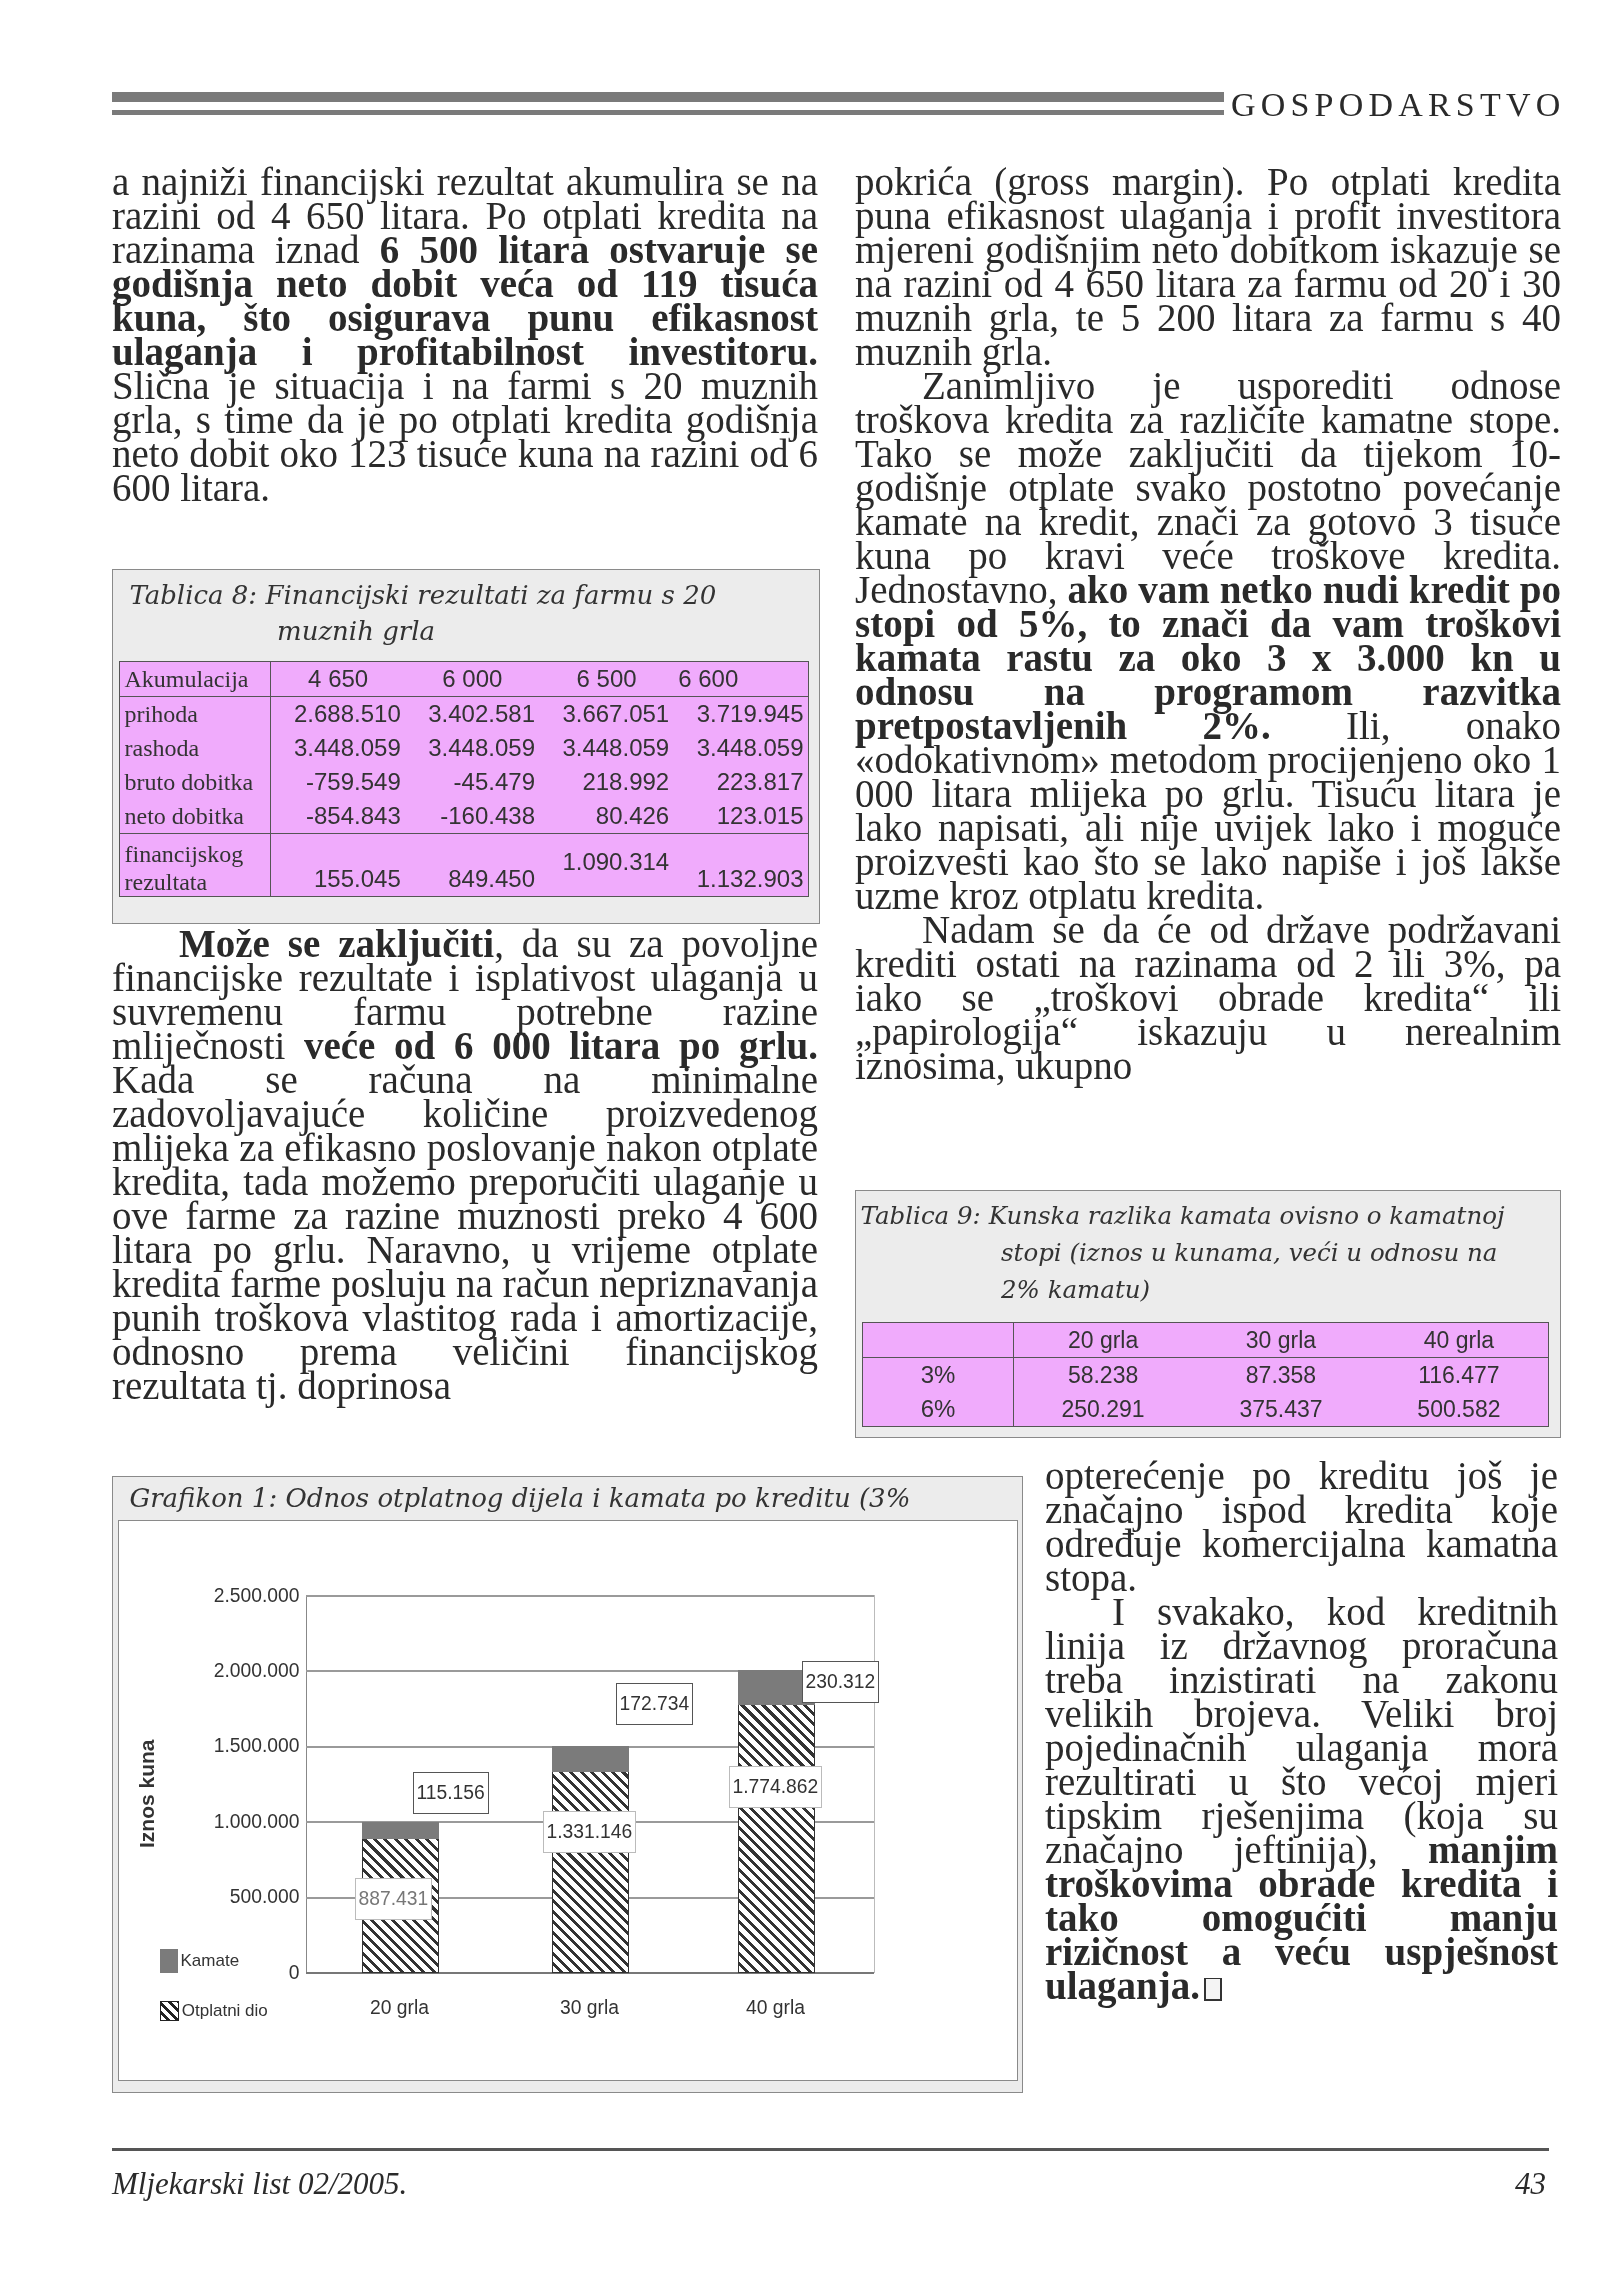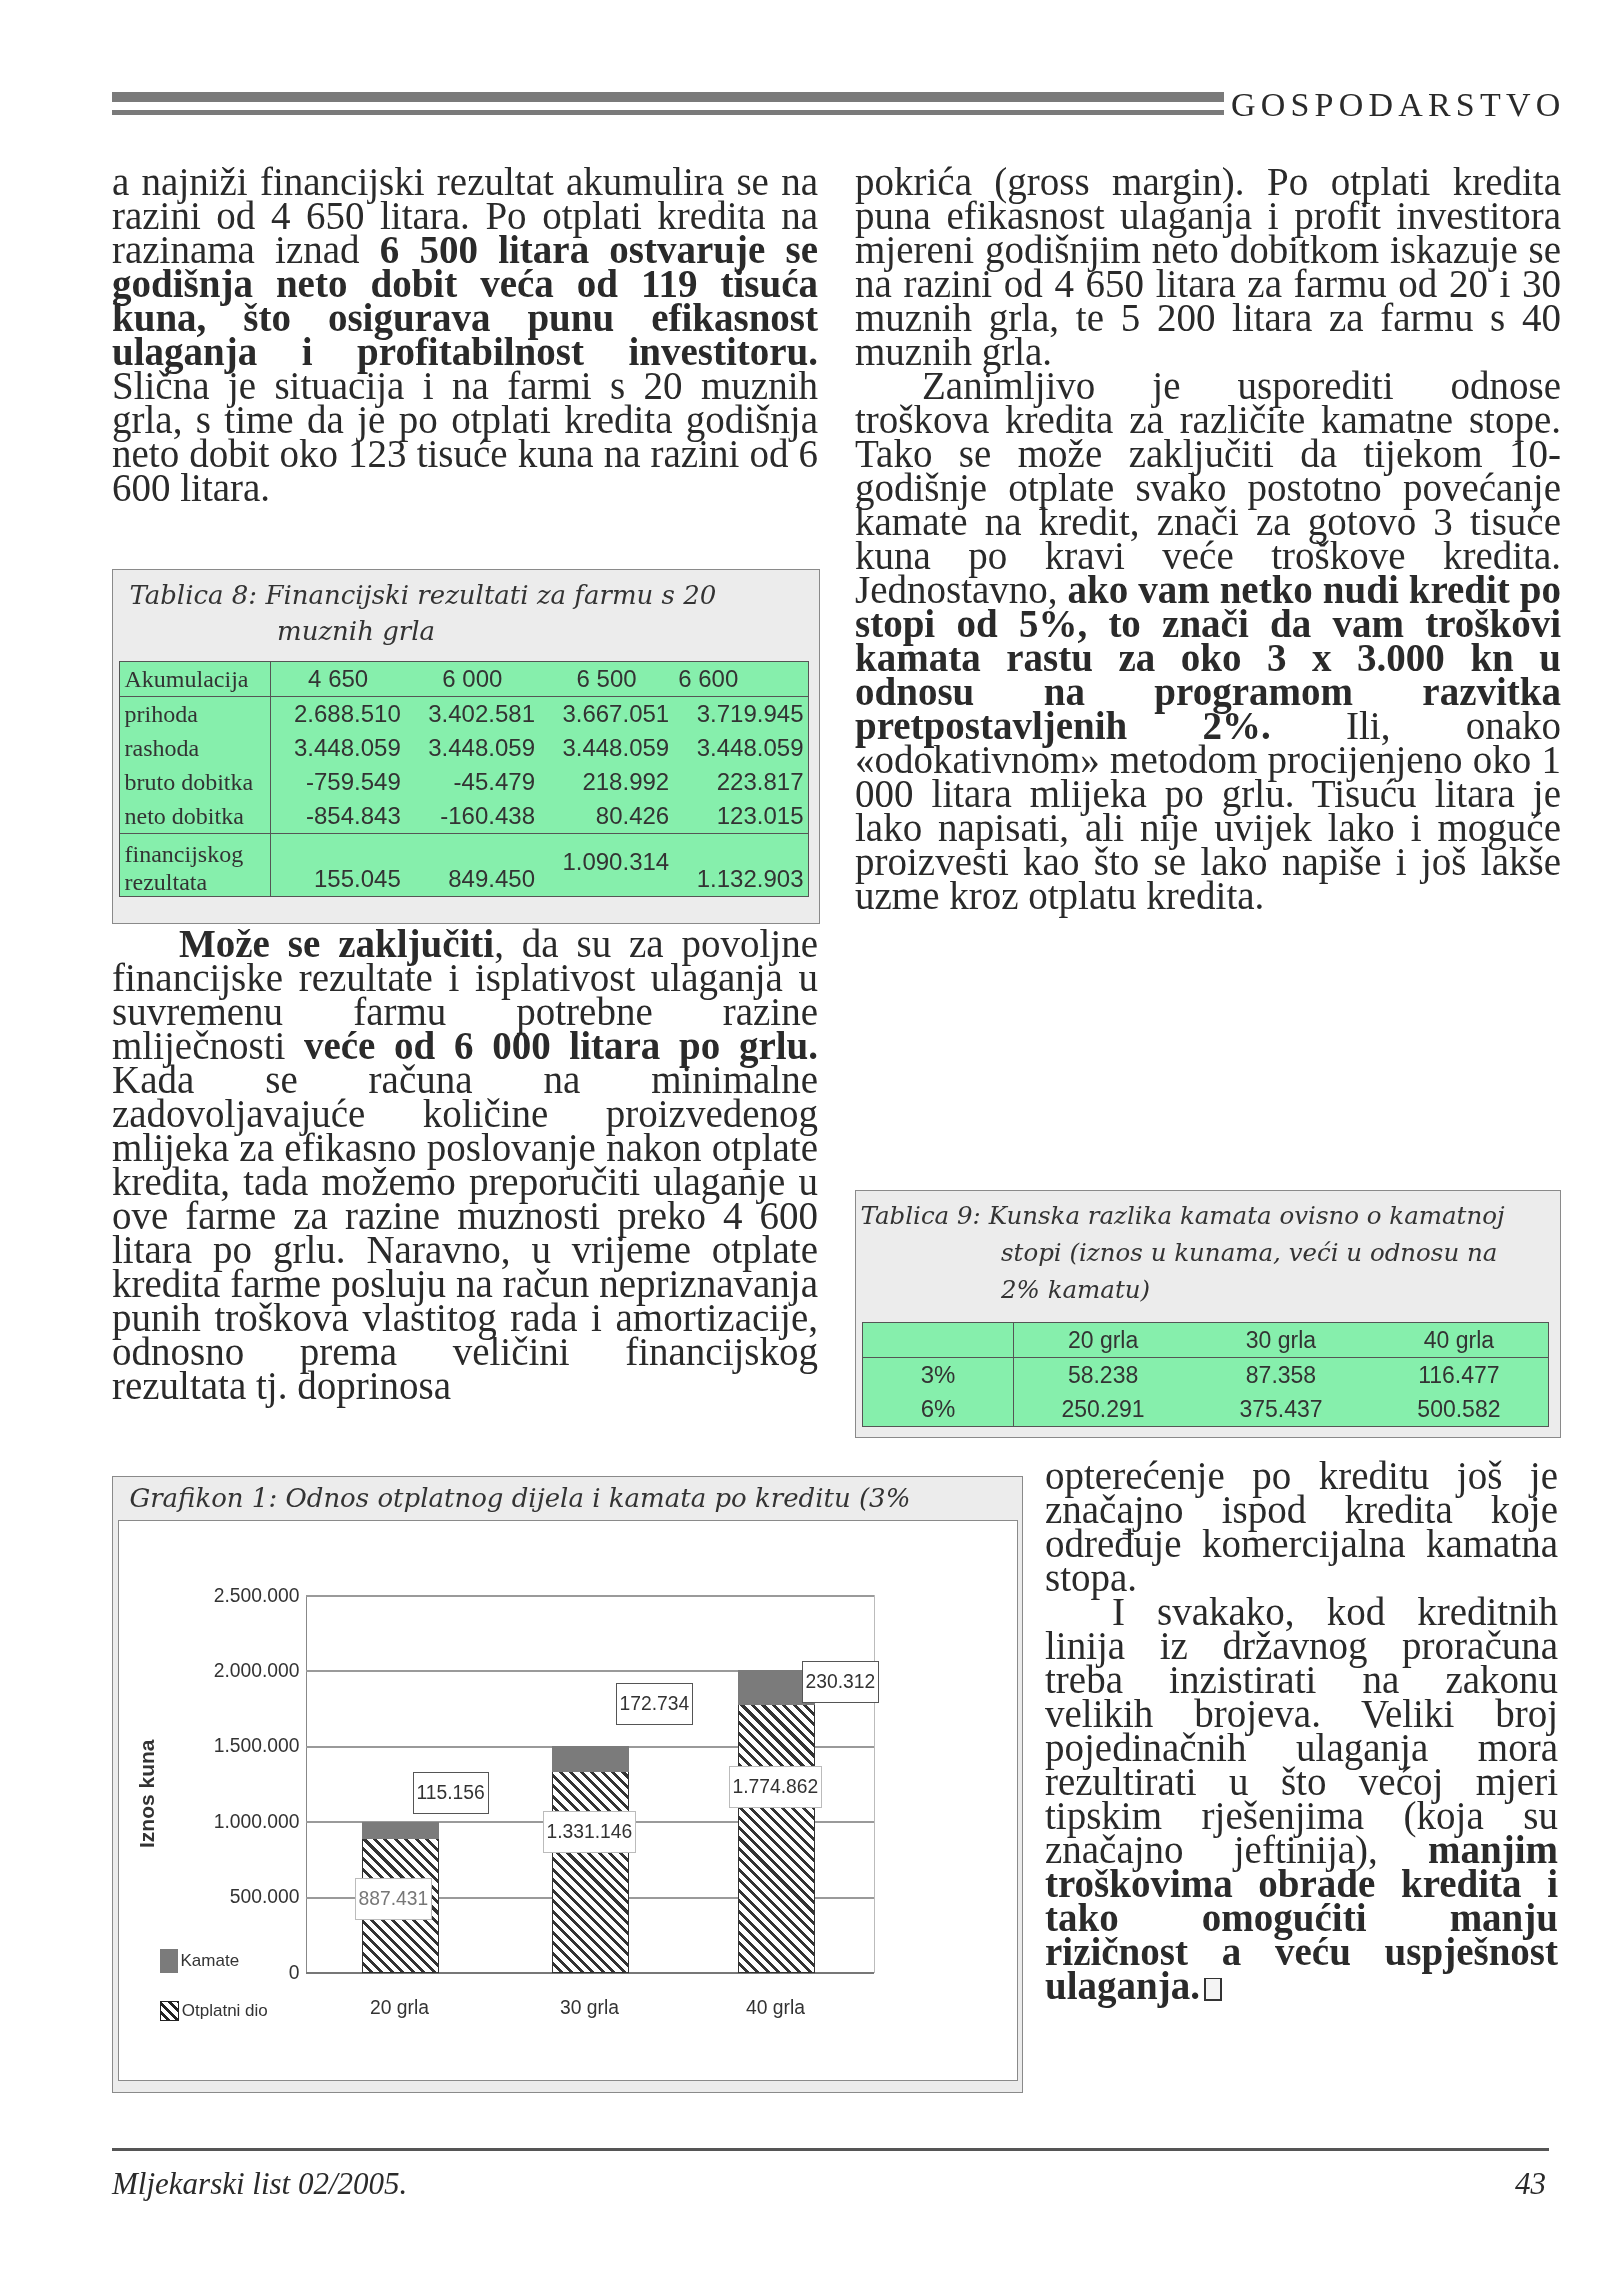--- a/index.html
+++ b/index.html
@@ -17,21 +17,21 @@
   .col p { margin:0; }
   .col .indent { text-indent:67px; }
   .col b { font-weight:bold; }
   .col-left-top { left:112px; top:165px; width:706px; }
   .col-left-mid { left:112px; top:927px; width:706px; }
   .col-right-top { left:855px; top:165px; width:706px; }
   .col-right-bot { left:1045px; top:1459px; width:513px; }
   
   .caption-box { position:absolute; background:#ececec; border:1.5px solid #8a8a8a; box-sizing:border-box; }
   .caption { position:absolute; font-family:"DejaVu Serif", serif; font-style:italic; color:#333; font-size:26px; line-height:37px; }
-  table.data { position:absolute; border-collapse:collapse; background:#86efac; font-family:"Liberation Sans", sans-serif;
+  table.data { position:absolute; border-collapse:collapse; background:#f0abfc; font-family:"Liberation Sans", sans-serif;
                font-size:24px; color:#333; }
   table.data td { padding:0 4.5px; height:34px; white-space:nowrap; }
   table.data td.lbl { font-family:"Liberation Serif", serif; font-size:24px; text-align:left; border-right:1.5px solid #555; }
   table.data td.num { text-align:right; }
   table.data tr.head td { border-bottom:1.5px solid #555; }
   table.data tr.sep td { border-top:1.5px solid #555; }
   
   .chart-box { position:absolute; left:112px; top:1476px; width:911px; height:617px; background:#ececec; border:1.5px solid #8a8a8a; box-sizing:border-box; }
   .chart-inner { position:absolute; left:4.5px; top:43px; width:900px; height:561px; background:#ffffff; border:1.5px solid #8a8a8a; box-sizing:border-box; }
   .gridline { position:absolute; height:1.5px; background:#9a9a9a; }
@@ -115,20 +115,21 @@
     </table>
 </div>
 
 <div class="col col-left-mid">
   <p class="indent"><b>Može se zaključiti</b><span>, da su za povoljne financijske rezultate i isplativost ulaganja u suvremenu farmu potrebne razine mliječnosti </span><b>veće od 6 000 litara po grlu.</b><span> Kada se računa na minimalne zadovoljavajuće količine proizvedenog mlijeka za efikasno poslovanje nakon otplate kredita, tada možemo preporučiti ulaganje u ove farme za razine muznosti preko 4 600 litara po grlu.  Naravno, u vrijeme otplate kredita farme posluju na račun nepriznavanja punih troškova vlastitog rada i amortizacije, odnosno prema veličini financijskog rezultata tj. doprinosa</span></p>
 </div>
 
 <div class="col col-right-top">
   <p>pokrića (gross margin). Po otplati kredita puna efikasnost ulaganja i profit investitora mjereni godišnjim neto dobitkom iskazuje se na razini od 4 650 litara za farmu od 20  i 30 muznih grla, te 5 200 litara za farmu s 40 muznih grla.</p>
   <p class="indent"><span>Zanimljivo je usporediti odnose troškova kredita za različite kamatne stope. Tako se može zaključiti da tijekom 10-godišnje otplate svako postotno povećanje kamate na kredit, znači za gotovo 3 tisuće kuna po kravi veće troškove kredita. Jednostavno, </span><b>ako vam netko nudi kredit po stopi od 5%, to znači da vam troškovi kamata rastu za oko 3 x 3.000 kn u odnosu na programom razvitka pretpostavljenih 2%.</b><span> Ili, onako «odokativnom» metodom procijenjeno oko 1 000 litara mlijeka po grlu. Tisuću litara je lako napisati, ali nije uvijek lako i moguće proizvesti kao što se lako napiše i još lakše uzme kroz otplatu kredita.</span></p>
+  <p class="indent">Nadam se da će od države podržavani krediti ostati na razinama od 2 ili 3%, pa iako se „troškovi obrade kredita“ ili „papirologija“ iskazuju u nerealnim iznosima, ukupno</p>
 </div>
 
 <div class="caption-box" style="left:855px; top:1190px; width:706px; height:248px;">
   <div class="caption" style="left:4.5px; top:6px; font-size:24.5px;">Tablica 9: Kunska razlika kamata ovisno o kamatnoj</div>
   <div class="caption" style="left:145px; top:43px; font-size:24.5px;">stopi (iznos u kunama, veći u odnosu na</div>
   <div class="caption" style="left:145px; top:80px; font-size:24.5px;">2% kamatu)</div>
   <table class="data" style="left:6px; top:131px; width:687px; border:1.5px solid #555; font-size:23px;">
     <tbody>
         <tr class="head">
       <td class="lbl" style="width:141px; height:31px;"></td>

